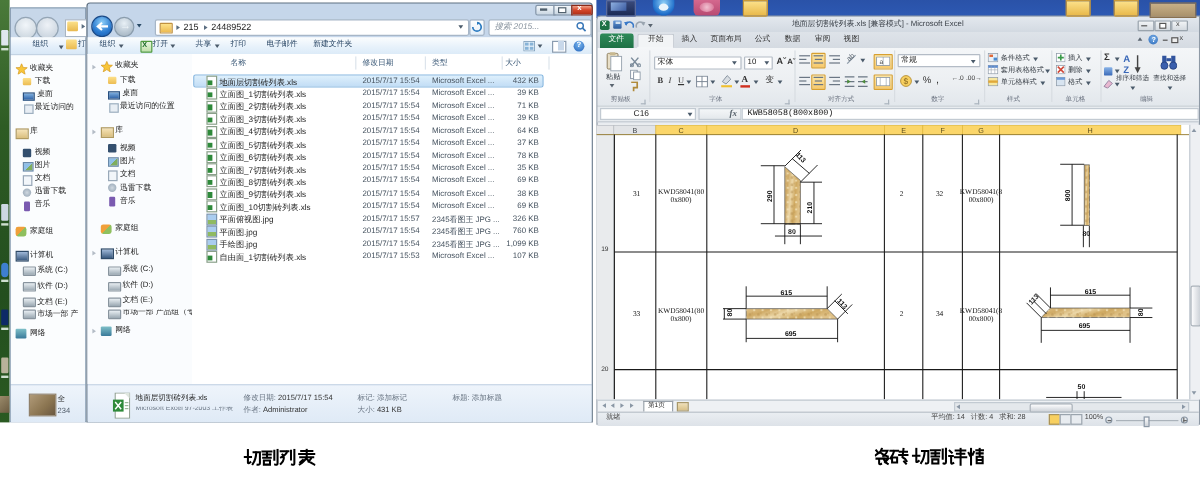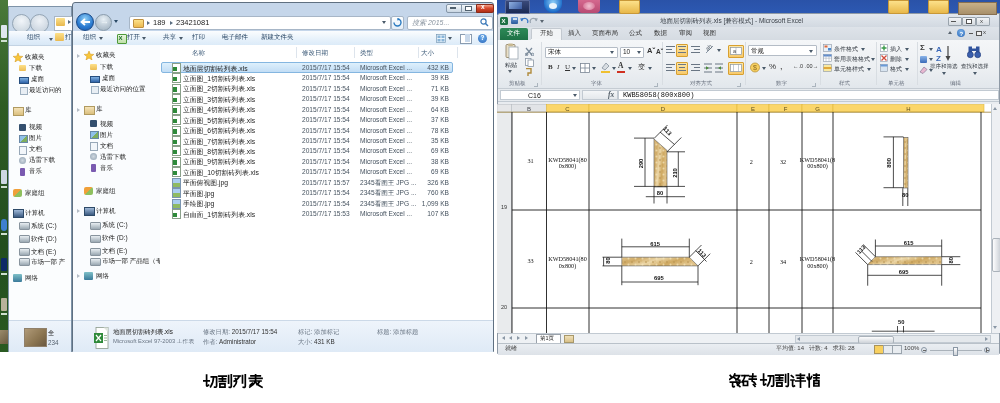--- a/index.html
+++ b/index.html
@@ -103,23 +103,23 @@
 <div class="ab" style="left:76px;top:13px;width:18px;height:18px;border-radius:50%;background:radial-gradient(circle at 50% 30%,#8fd0f8,#2a7ad0 60%,#1a5aaa);border:1px solid #1a4a88;box-sizing:border-box"></div>
 <svg class="ab" style="left:79px;top:18px" width="12" height="8" viewBox="0 0 12 8">
       <path d="M11,4 H3 M6,1 L2.5,4 L6,7" stroke="#fff" stroke-width="1.8" fill="none"></path>
     </svg>
 <div class="ab" style="left:95px;top:14px;width:17px;height:17px;border-radius:50%;background:radial-gradient(circle at 50% 30%,#e8f0f6,#b8c6d2 60%,#9fb0be);border:1px solid #8a9cac;box-sizing:border-box"></div>
 <div class="t" style="left:100px;top:17px;font-size:9px;color:#eef4f8;font-weight:bold">→</div>
 <div class="ab caret" style="left:114px;top:20px;border-top-color:#2a4a66"></div>
 <div class="ab" style="left:129px;top:15.5px;width:262px;height:14px;background:#fff;border:1px solid #a7b6c7;border-radius:2px;box-sizing:border-box"></div>
 <div class="ab" style="left:133px;top:19px;width:9px;height:7px;background:linear-gradient(180deg,#fde189,#ecba50);border:1px solid #c09140;border-radius:1px"></div>
 <div class="ab tri-r" style="left:147px;top:20.5px"></div>
-<div class="t" style="left:153px;top:18.5px;font-size:7.5px;color:#222">189</div>
+<div class="t" style="left:153px;top:18.5px;font-size:7.5px;color:#222">215</div>
 <div class="ab tri-r" style="left:170px;top:20.5px"></div>
-<div class="t" style="left:176px;top:18.5px;font-size:7.5px;color:#222">23421081</div>
+<div class="t" style="left:176px;top:18.5px;font-size:7.5px;color:#222">24489522</div>
 <div class="ab caret" style="left:382px;top:21px"></div>
 <div class="ab" style="left:391px;top:15.5px;width:13px;height:14px;background:linear-gradient(180deg,#fdfefe,#e4eef8);border:1px solid #a7b6c7;border-radius:2px;box-sizing:border-box"></div>
 <svg class="ab" style="left:393px;top:18px" width="9" height="9" viewBox="0 0 9 9">
       <path d="M4.5,1 A3.5,3.5 0 1 1 1,4.5" fill="none" stroke="#2a7ac0" stroke-width="1.4"></path>
       <polygon points="4.5,0 7,1.2 4.5,2.8" fill="#2a7ac0"></polygon>
     </svg>
 <div class="ab" style="left:407px;top:15.5px;width:86px;height:14px;background:#fff;border:1px solid #a7b6c7;border-radius:2px;box-sizing:border-box"></div>
 <div class="t" style="left:412px;top:19px;font-size:7px;color:#8a95a0;font-style:italic">搜索 2015...</div>
 <svg class="ab" style="left:480px;top:18px" width="9" height="9" viewBox="0 0 9 9">
       <circle cx="3.5" cy="3.5" r="2.6" fill="none" stroke="#3a78b8" stroke-width="1.2"></circle>

